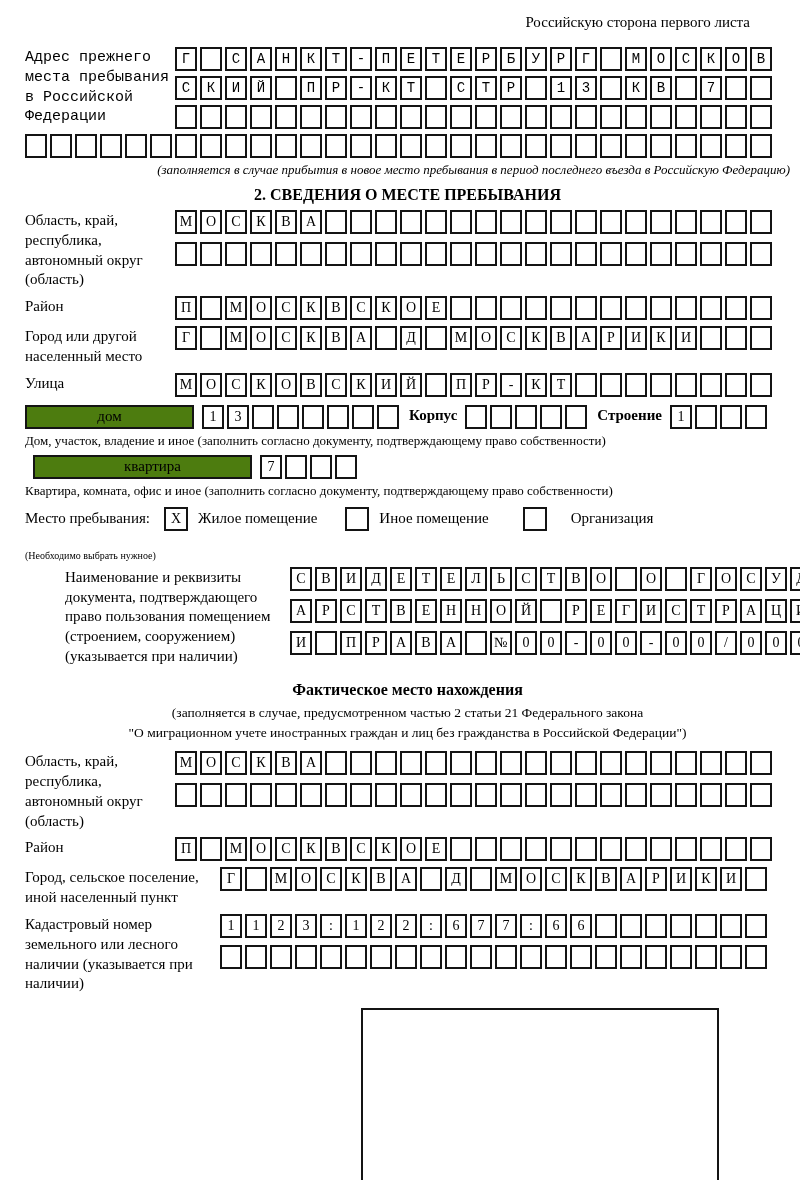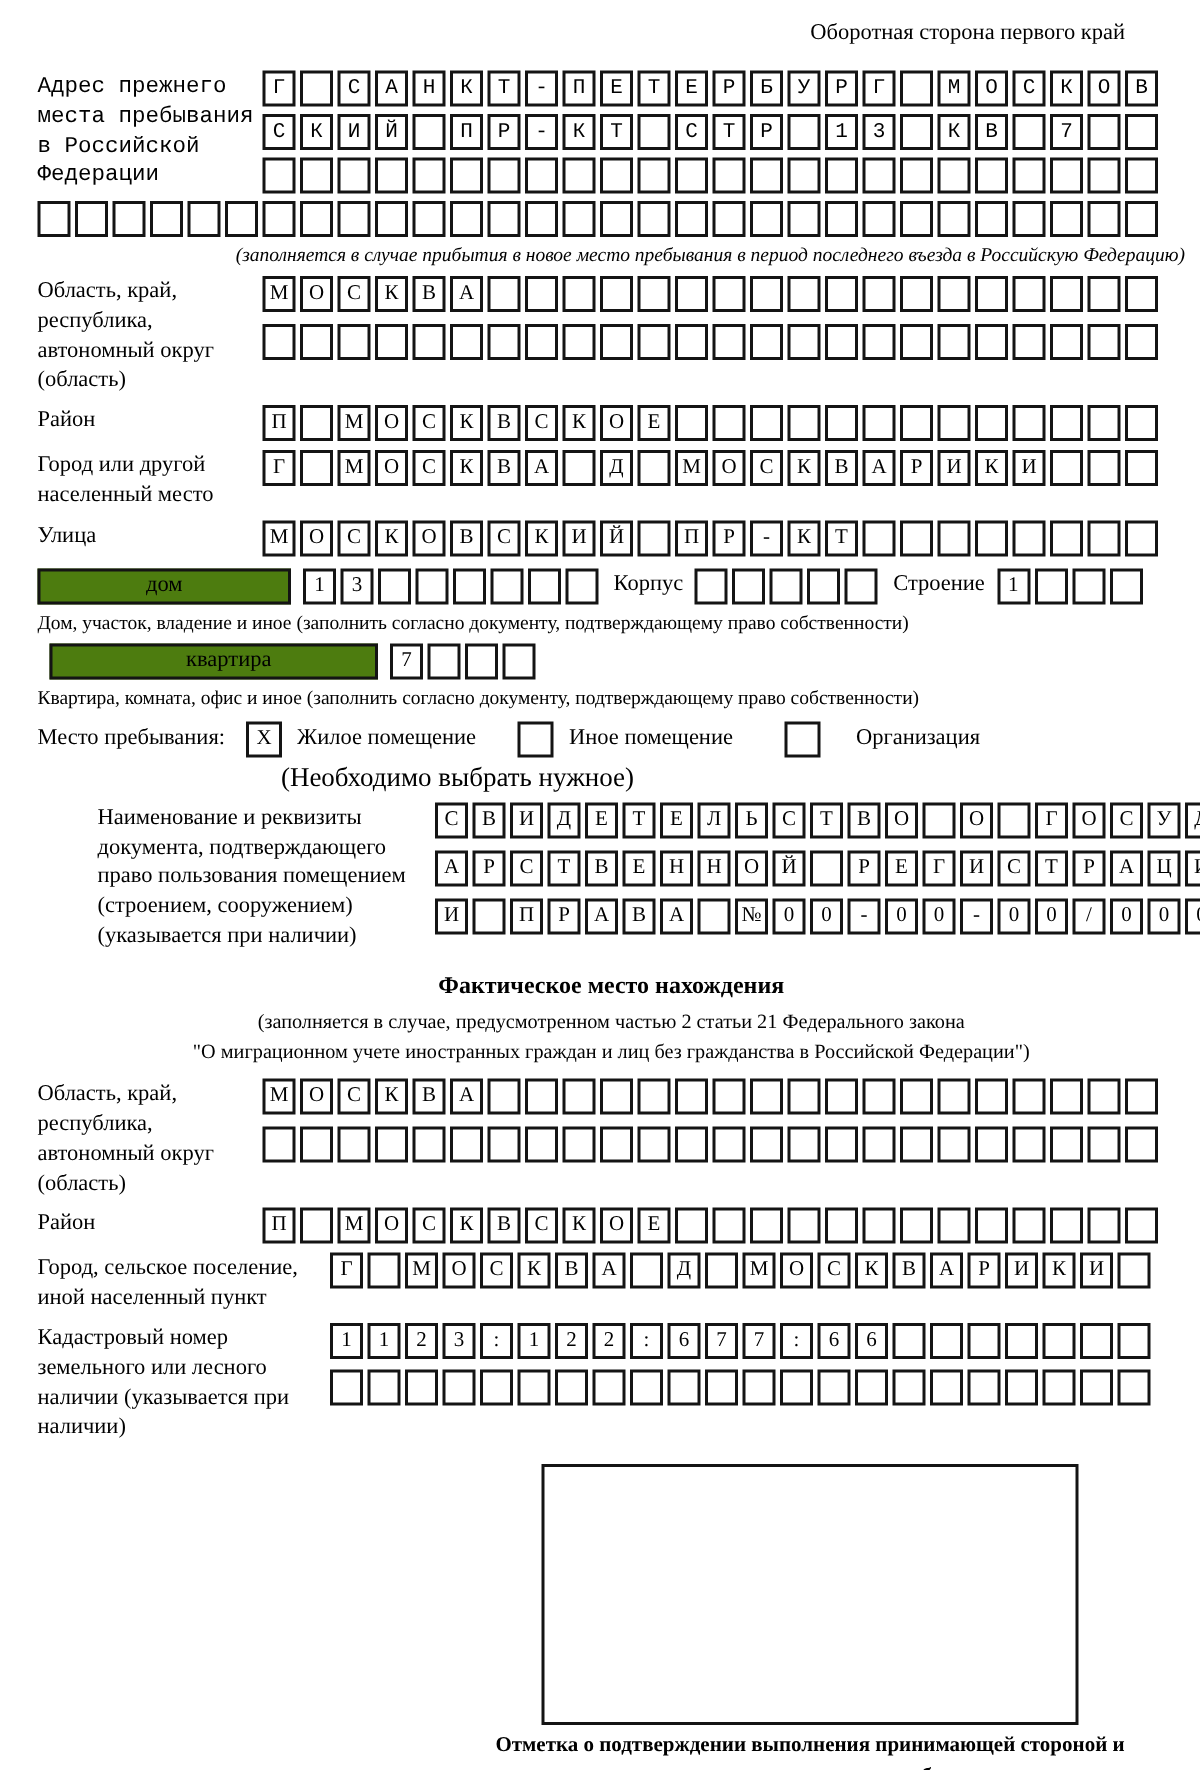--- a/index.html
+++ b/index.html
@@ -22,39 +22,39 @@
   .gap8{gap:8px;}
 
   .caption{font-size:13px;text-align:right;margin-top:4px;font-style:italic;}
   .caption-left{font-size:13px;margin-top:4px;margin-bottom:2px;}
   .sec-title{font-size:16px;font-weight:bold;text-align:center;margin-top:8px;margin-bottom:4px;}
 
   .widebox{flex:none;border:2px solid #141414;height:20px;display:flex;
            align-items:center;justify-content:center;font-size:15px;background:#4d7c0f;}
   .widebox.dom{width:165px;}
   .widebox.kvartira{width:195px;padding-left:20px;}
-  .inline-label{font-size:15px;margin:2px 8px 0 10px;}
+  .inline-label{font-size:15px;margin:2px 8px 0 10px;font-weight:bold;}
 
   .stay-row{display:flex;align-items:center;margin-top:8px;}
   .stay-row .cell{margin:0 10px 0 14px;width:20px;}
-  .stay-hint{font-size:18px;text-align:center;width:560px;margin-top:3px;}
+  .stay-hint{font-size:10px;width:560px;margin-top:19px;}
 
   .fact-captions{font-size:13.5px;text-align:center;line-height:1.5;margin-top:2px;}
 
   .stamp-wrap{display:flex;justify-content:flex-end;padding-right:40px;margin-top:14px;}
   .stamp-inner{width:420px;display:flex;flex-direction:column;align-items:center;}
   .stamp-box{width:354px;height:170px;border:2px solid #141414;background:#fff;}
   .stamp-caption{font-size:14px;font-weight:bold;text-align:center;line-height:1.45;margin-top:4px;}
 </style>
 </head>
 <body>
 
 <div class="page">
 
-  <div class="top-note">Оборотная сторона первого край</div>
+  <div class="top-note">Российскую сторона первого листа</div>
 
   <div class="field-row" style="margin-top:16px;font-family:Liberation Mono, monospace;">
     <div class="field-label w150">Адрес прежнего места пребывания в Российской Федерации</div>
     <div class="box-col">
       <div class="boxes">
           <span class="cell">Г</span>
           <span class="cell"></span>
           <span class="cell">С</span>
           <span class="cell">А</span>
           <span class="cell">Н</span>
@@ -159,20 +159,21 @@
       <span class="cell"></span>
       <span class="cell"></span>
       <span class="cell"></span>
       <span class="cell"></span>
       <span class="cell"></span>
       <span class="cell"></span>
       <span class="cell"></span>
     </div>
   <div class="caption">(заполняется в случае прибытия в новое место пребывания в период последнего въезда в Российскую Федерацию)</div>
 
+  <div class="sec-title">2. СВЕДЕНИЯ О МЕСТЕ ПРЕБЫВАНИЯ</div>
 
   <div class="field-row">
     <div class="field-label w150">Область, край, республика, автономный округ (область)</div>
     <div class="box-col gap8">
       <div class="boxes">
           <span class="cell">М</span>
           <span class="cell">О</span>
           <span class="cell">С</span>
           <span class="cell">К</span>
           <span class="cell">В</span>

